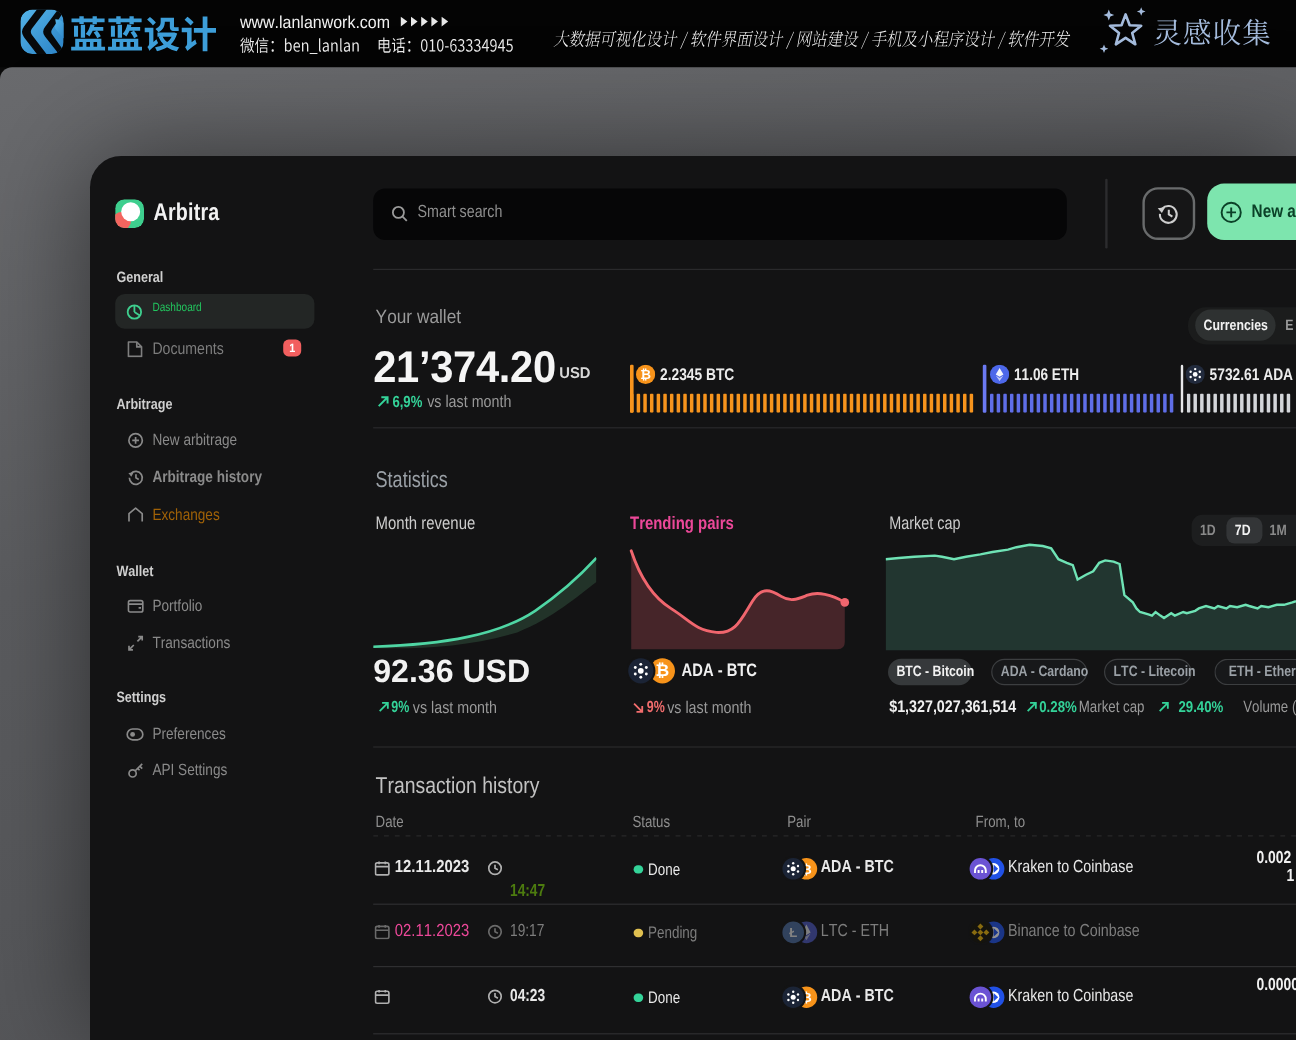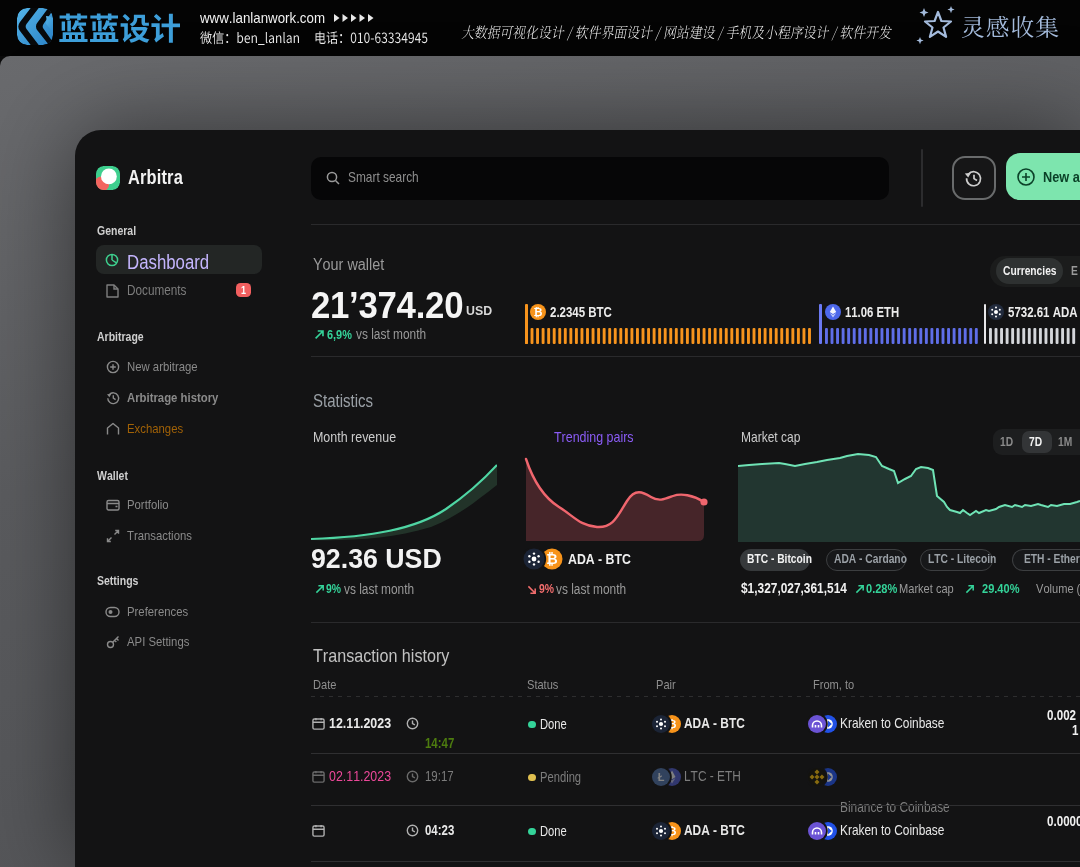--- a/index.html
+++ b/index.html
@@ -79,21 +79,21 @@
  <circle cx="12.9" cy="10.4" r="7.9" fill="#ffffff"></circle>
  </g>
   </svg>
 <div class="txt" style="left:128px;top:167.1px;font-size:20px;color:#f2f2f2;font-weight:700;letter-spacing:.2px;"><span class="cx" style="transform:scaleX(0.82);">Arbitra</span></div>
 <div class="txt" style="left:97px;top:225.4px;font-size:12.5px;color:#cfcfcf;font-weight:700;"><span class="cx" style="transform:scaleX(0.84);">General</span></div>
 <div class="abs" style="left:96px;top:245px;width:166px;height:29px;background:#232625;border-radius:8px;"></div>
 <svg class="abs" style="left:105px;top:253px" width="14" height="14" viewBox="0 0 14 14" fill="none" stroke="#3ecf8e" stroke-width="1.5">
  <circle cx="7" cy="7" r="5.6"></circle>
     <path d="M7 7 V1.4 M7 7 L11.8 10.2"></path>
   </svg>
-<div class="txt" style="left:127px;top:252.1px;font-size:20px;color:#c4b5fd;font-weight:400;"><span class="cx" style="transform:scaleX(0.84);">Dashboard</span></div>
+<div class="txt" style="left:127px;top:252.1px;font-size:10px;color:#22c55e;font-weight:400;"><span class="cx" style="transform:scaleX(0.84);">Dashboard</span></div>
 <svg class="abs" style="left:106px;top:284px" width="13" height="14" viewBox="0 0 13 14" fill="none" stroke="#7f7f7f" stroke-width="1.4">
  <path d="M1 1 h7 l4 4 v8 h-11 Z" stroke-linejoin="round"></path>
     <path d="M8 1 v4 h4"></path>
   </svg>
 <div class="txt" style="left:127px;top:283.1px;font-size:14px;color:#7d7d7d;font-weight:400;"><span class="cx" style="transform:scaleX(0.84);">Documents</span></div>
 <div class="abs" style="left:236px;top:283px;width:15px;height:14px;background:#f25f5f;border-radius:4.5px;"></div>
 <div class="txt" style="left:241px;top:286.0px;font-size:10px;color:#ffffff;font-weight:700;"><span class="cx" style="transform:scaleX(0.9);">1</span></div>
 <div class="txt" style="left:97px;top:331.4px;font-size:12.5px;color:#cfcfcf;font-weight:700;"><span class="cx" style="transform:scaleX(0.84);">Arbitrage</span></div>
 <svg class="abs" style="left:106px;top:360px" width="14" height="14" viewBox="0 0 14 14" fill="none" stroke="#8a8a8a" stroke-width="1.4">
  <circle cx="7" cy="7" r="5.6"></circle>
@@ -297,21 +297,21 @@
       <circle cx="4.2" cy="5.8" r="1"></circle>
       <circle cx="11.8" cy="5.8" r="1"></circle>
       <circle cx="4.2" cy="10.2" r="1"></circle>
       <circle cx="11.8" cy="10.2" r="1"></circle>
     </g>
   </svg>
 <div class="txt" style="left:1008px;top:305.1px;font-size:14px;color:#ececec;font-weight:700;"><span class="cx" style="transform:scaleX(0.82);">5732.61 ADA</span></div>
 <div class="hline" style="left:311px;top:356px;width:769px;"></div>
 <div class="txt" style="left:313px;top:390.9px;font-size:19px;color:#9aa0a6;font-weight:400;"><span class="cx" style="transform:scaleX(0.79);">Statistics</span></div>
 <div class="txt" style="left:313px;top:429.3px;font-size:15px;color:#cccccc;font-weight:400;"><span class="cx" style="transform:scaleX(0.83);">Month revenue</span></div>
-<div class="txt" style="left:554px;top:429.3px;font-size:15px;color:#8b5cf6;font-weight:400;"><span class="cx" style="transform:scaleX(0.83);">Trending pairs</span></div>
+<div class="txt" style="left:525px;top:429.3px;font-size:15px;color:#ec4899;font-weight:700;"><span class="cx" style="transform:scaleX(0.83);">Trending pairs</span></div>
 <div class="txt" style="left:741px;top:429.3px;font-size:15px;color:#cccccc;font-weight:400;"><span class="cx" style="transform:scaleX(0.8);">Market cap</span></div>
 <svg class="abs" style="left:311px;top:455px" width="186" height="87" viewBox="0 0 186 87">
 <path d="M0 84 C60 82 105 74 135 54 C160 37 175 22 186 10 L186 30 C170 42 150 60 120 72 C80 84 40 86 0 85 Z" fill="#223329"></path>
 <path d="M0 84 C60 82 105 74 135 54 C160 37 175 22 186 10" fill="none" stroke="#4fd6a4" stroke-width="2.2"></path>
 </svg>
 <div class="txt" style="left:311px;top:546.1px;font-size:27px;color:#f2f2f2;font-weight:600;"><span class="cx" style="transform:scaleX(0.99);">92.36 USD</span></div>
 <svg class="abs" style="left:314px;top:583px" width="12" height="12" viewBox="0 0 15 15" fill="none" stroke="#34d399" stroke-width="1.9">
     <path d="M3 12 L11 4 M5.5 3.5 H11.5 V9.5"></path>
   </svg>
 <div class="txt" style="left:326px;top:582.1px;font-size:13.5px;color:#34d399;font-weight:700;"><span class="cx" style="transform:scaleX(0.77);">9%</span></div>
@@ -531,21 +531,21 @@
 <circle cx="10" cy="10" r="10.8" fill="#131314"></circle>
 <circle cx="10" cy="10" r="9" fill="#15130a"></circle>
     <g fill="#e8b30c">
       <rect x="8.25" y="3.3" width="3.5" height="3.5" transform="rotate(45 10 5.05)"></rect>
       <rect x="8.25" y="13.2" width="3.5" height="3.5" transform="rotate(45 10 14.95)"></rect>
       <rect x="3.3" y="8.25" width="3.5" height="3.5" transform="rotate(45 5.05 10)"></rect>
       <rect x="13.2" y="8.25" width="3.5" height="3.5" transform="rotate(45 14.95 10)"></rect>
       <rect x="8.25" y="8.25" width="3.5" height="3.5" transform="rotate(45 10 10)"></rect>
     </g>
 </svg>
-<div class="txt" style="left:840px;top:769.2px;font-size:14.5px;color:#7d7d7d;font-weight:400;margin-top:31px;"><span class="cx" style="transform:scaleX(0.82);">Binance to Coinbase</span></div>
+<div class="txt" style="left:840px;top:769.2px;font-size:14.5px;color:#7d7d7d;font-weight:400;"><span class="cx" style="transform:scaleX(0.82);">Binance to Coinbase</span></div>
 <svg class="abs" style="left:312px;top:824px" width="13" height="13" viewBox="0 0 14 14" fill="none" stroke="#b0b0b0" stroke-width="1.5">
  <rect x="1" y="2.2" width="12" height="10.8" rx="1.5"></rect>
     <path d="M1 5.6 h12 M4.2 1 v2.4 M9.8 1 v2.4"></path>
   </svg>
 <div class="txt" style="left:329px;top:823.2px;font-size:14.5px;color:#e8e8e8;font-weight:700;margin-top:48px;"><span class="cx" style="transform:scaleX(0.855);">29.10.2023</span></div>
 <svg class="abs" style="left:406px;top:824px" width="13" height="13" viewBox="0 0 14 14" fill="none" stroke="#b0b0b0" stroke-width="1.5">
  <circle cx="7" cy="7" r="5.6"></circle>
     <path d="M7 3.8 V7 L9.6 8.4"></path>
   </svg>
 <div class="txt" style="left:425px;top:823.2px;font-size:14.5px;color:#e8e8e8;font-weight:700;"><span class="cx" style="transform:scaleX(0.79);">04:23</span></div>

